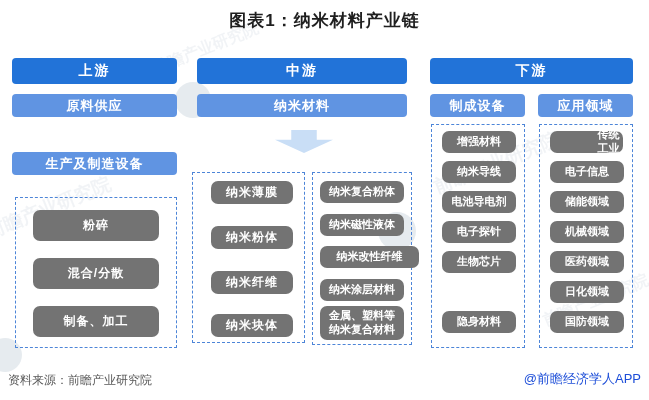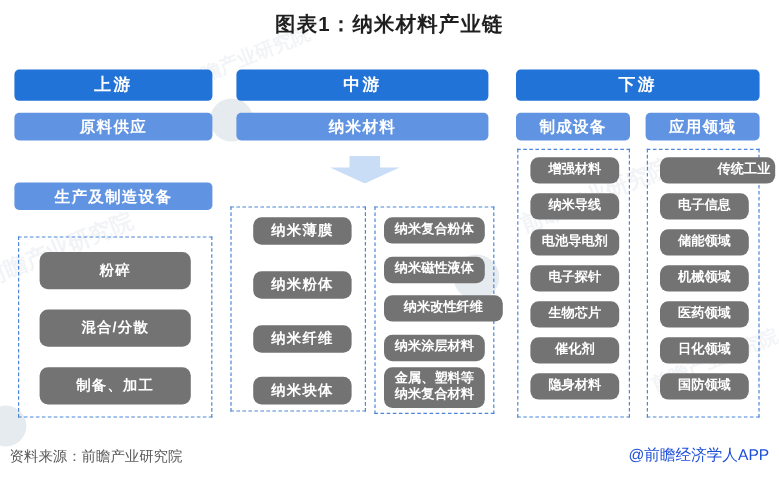--- a/index.html
+++ b/index.html
@@ -82,26 +82,25 @@
   <div class="box hdr" style="left:430px;top:58px;width:203px;">下游</div>
   <div class="box sub" style="left:430px;top:94px;width:95px;">制成设备</div>
   <div class="box sub" style="left:538px;top:94px;width:95px;">应用领域</div>
 
   <div class="dash" style="left:431px;top:124px;width:94px;height:224px;">
     <div class="box chip small" style="left:10px;top:6px;width:74px;height:22px;">增强材料</div>
     <div class="box chip small" style="left:10px;top:36px;width:74px;height:22px;">纳米导线</div>
     <div class="box chip small" style="left:10px;top:66px;width:74px;height:22px;">电池导电剂</div>
     <div class="box chip small" style="left:10px;top:96px;width:74px;height:22px;">电子探针</div>
     <div class="box chip small" style="left:10px;top:126px;width:74px;height:22px;">生物芯片</div>
-    <div class="box chip small" style="left:10px;top:156px;width:74px;height:22px;">催化剂</div>
     <div class="box chip small" style="left:10px;top:186px;width:74px;height:22px;">隐身材料</div>
   </div>
 
   <div class="dash" style="left:539px;top:124px;width:94px;height:224px;">
-    <div class="box chip small" style="left:10px;top:6px;width:96px;height:22px;padding-left:44px;">传统工业</div>
+    <div class="box chip small" style="left:10px;top:6px;width:73px;height:22px;padding-left:44px;">传统工业</div>
     <div class="box chip small" style="left:10px;top:66px;width:74px;height:22px;">储能领域</div>
     <div class="box chip small" style="left:10px;top:36px;width:74px;height:22px;">电子信息</div>
     <div class="box chip small" style="left:10px;top:96px;width:74px;height:22px;">机械领域</div>
     <div class="box chip small" style="left:10px;top:126px;width:74px;height:22px;">医药领域</div>
     <div class="box chip small" style="left:10px;top:156px;width:74px;height:22px;">日化领域</div>
     <div class="box chip small" style="left:10px;top:186px;width:74px;height:22px;">国防领域</div>
   </div>
 
   <div class="src">资料来源：前瞻产业研究院</div>
   <div class="credit">@前瞻经济学人APP</div>

